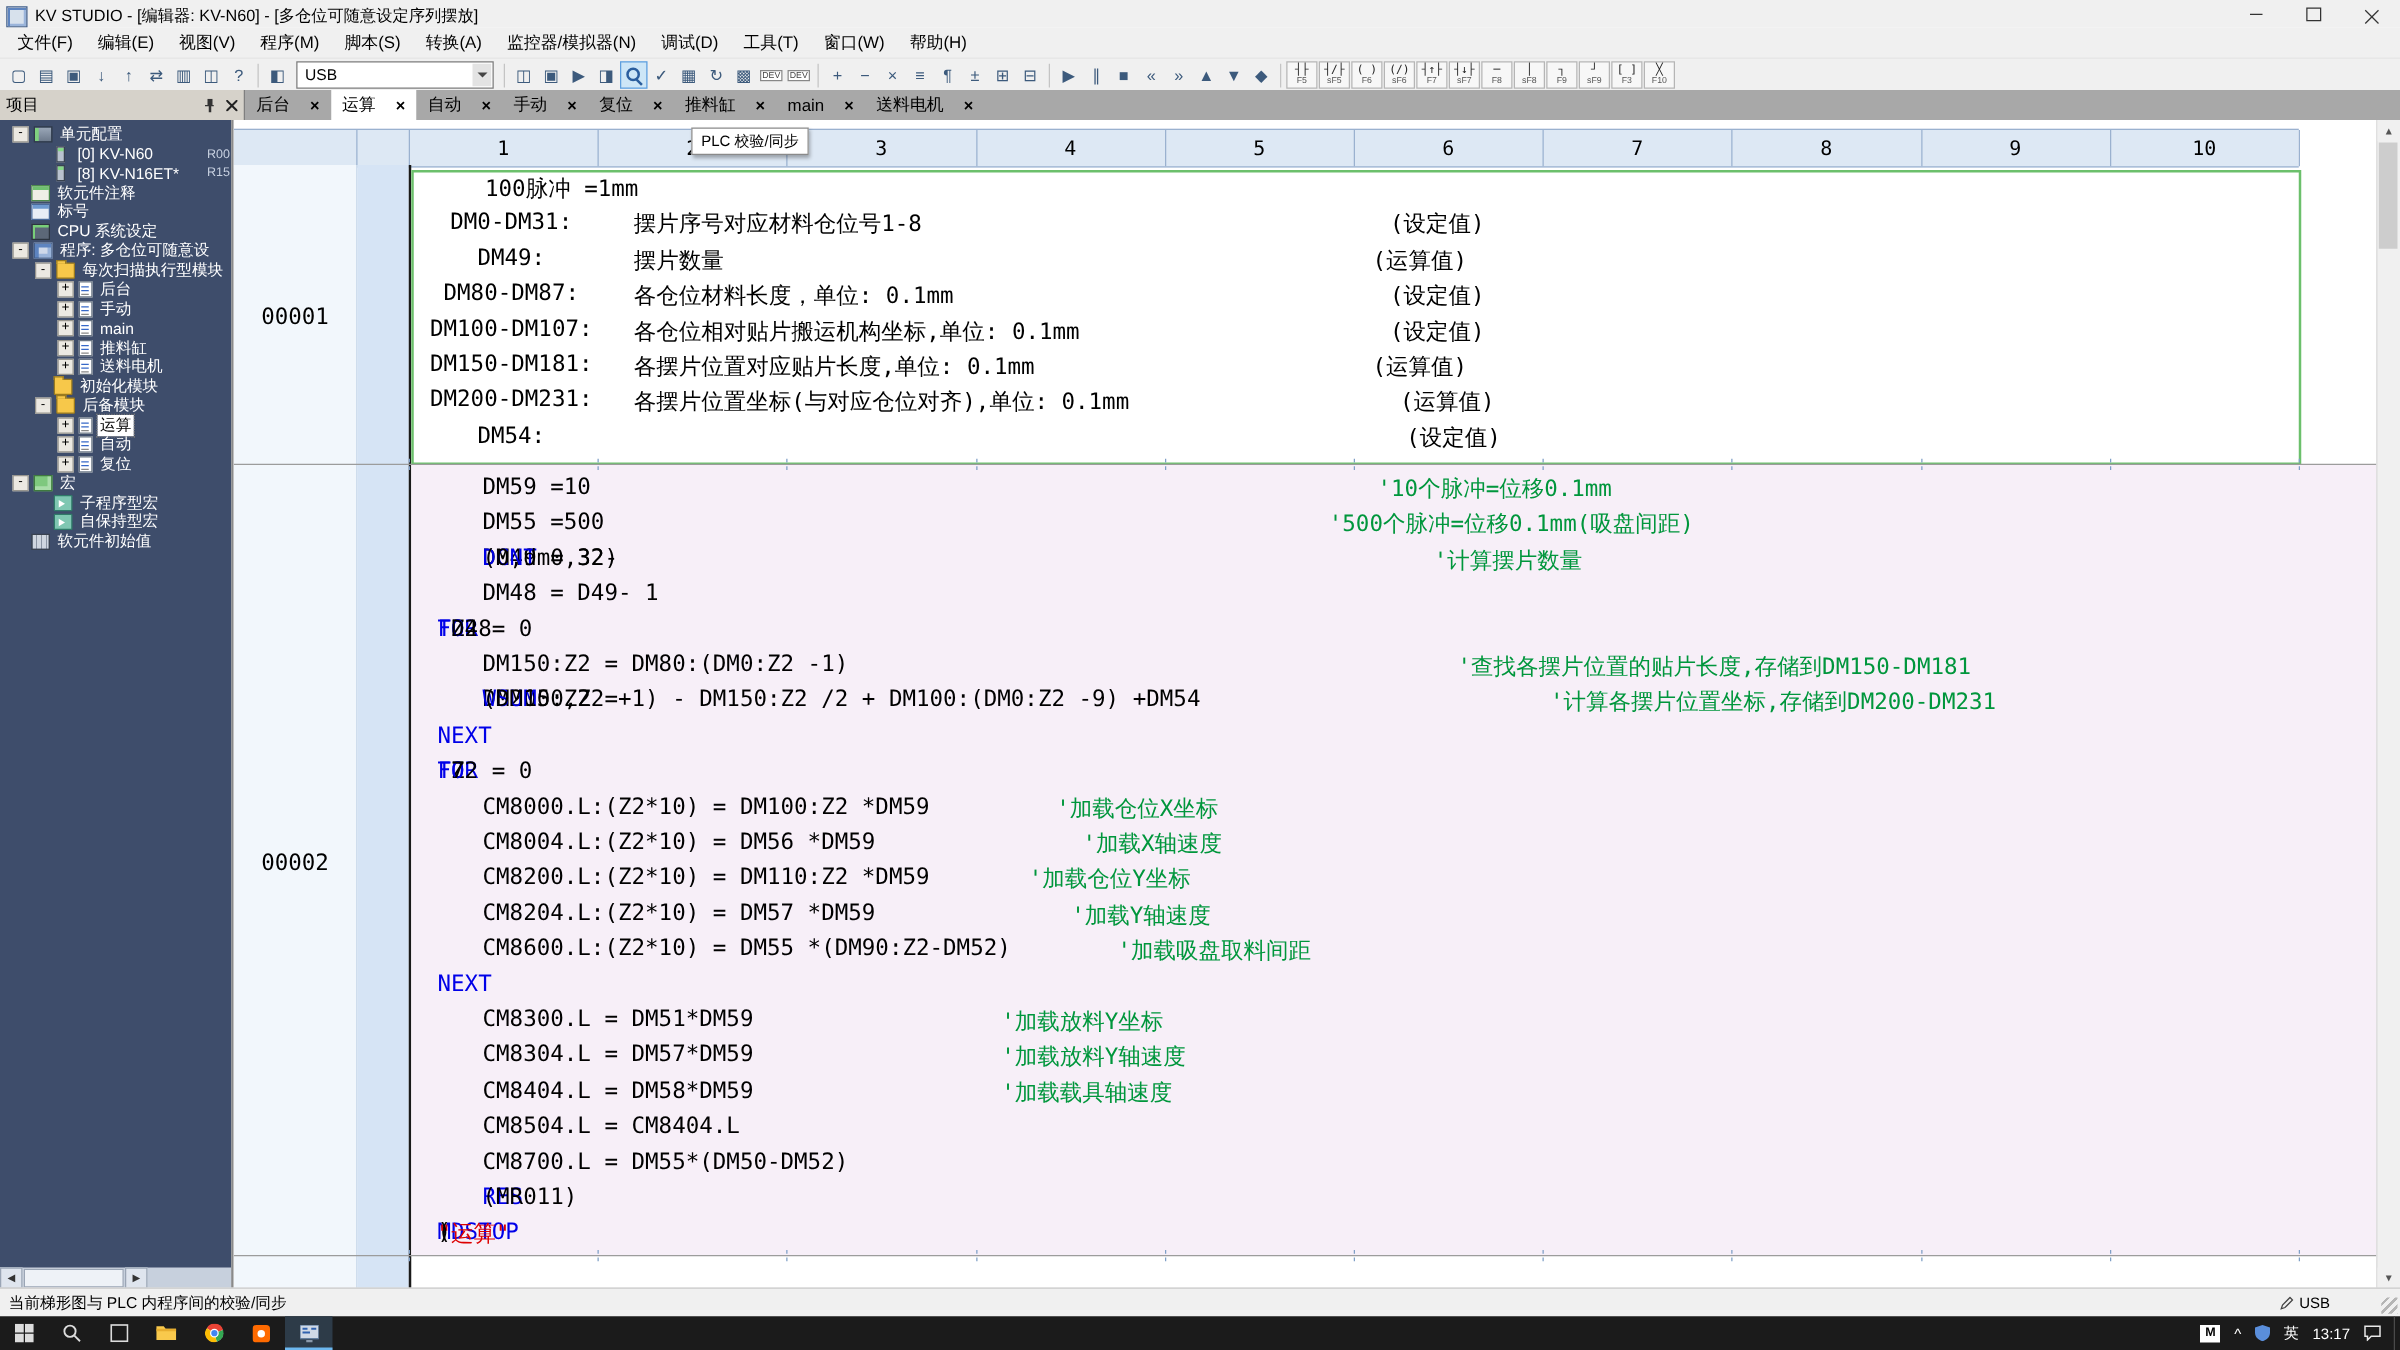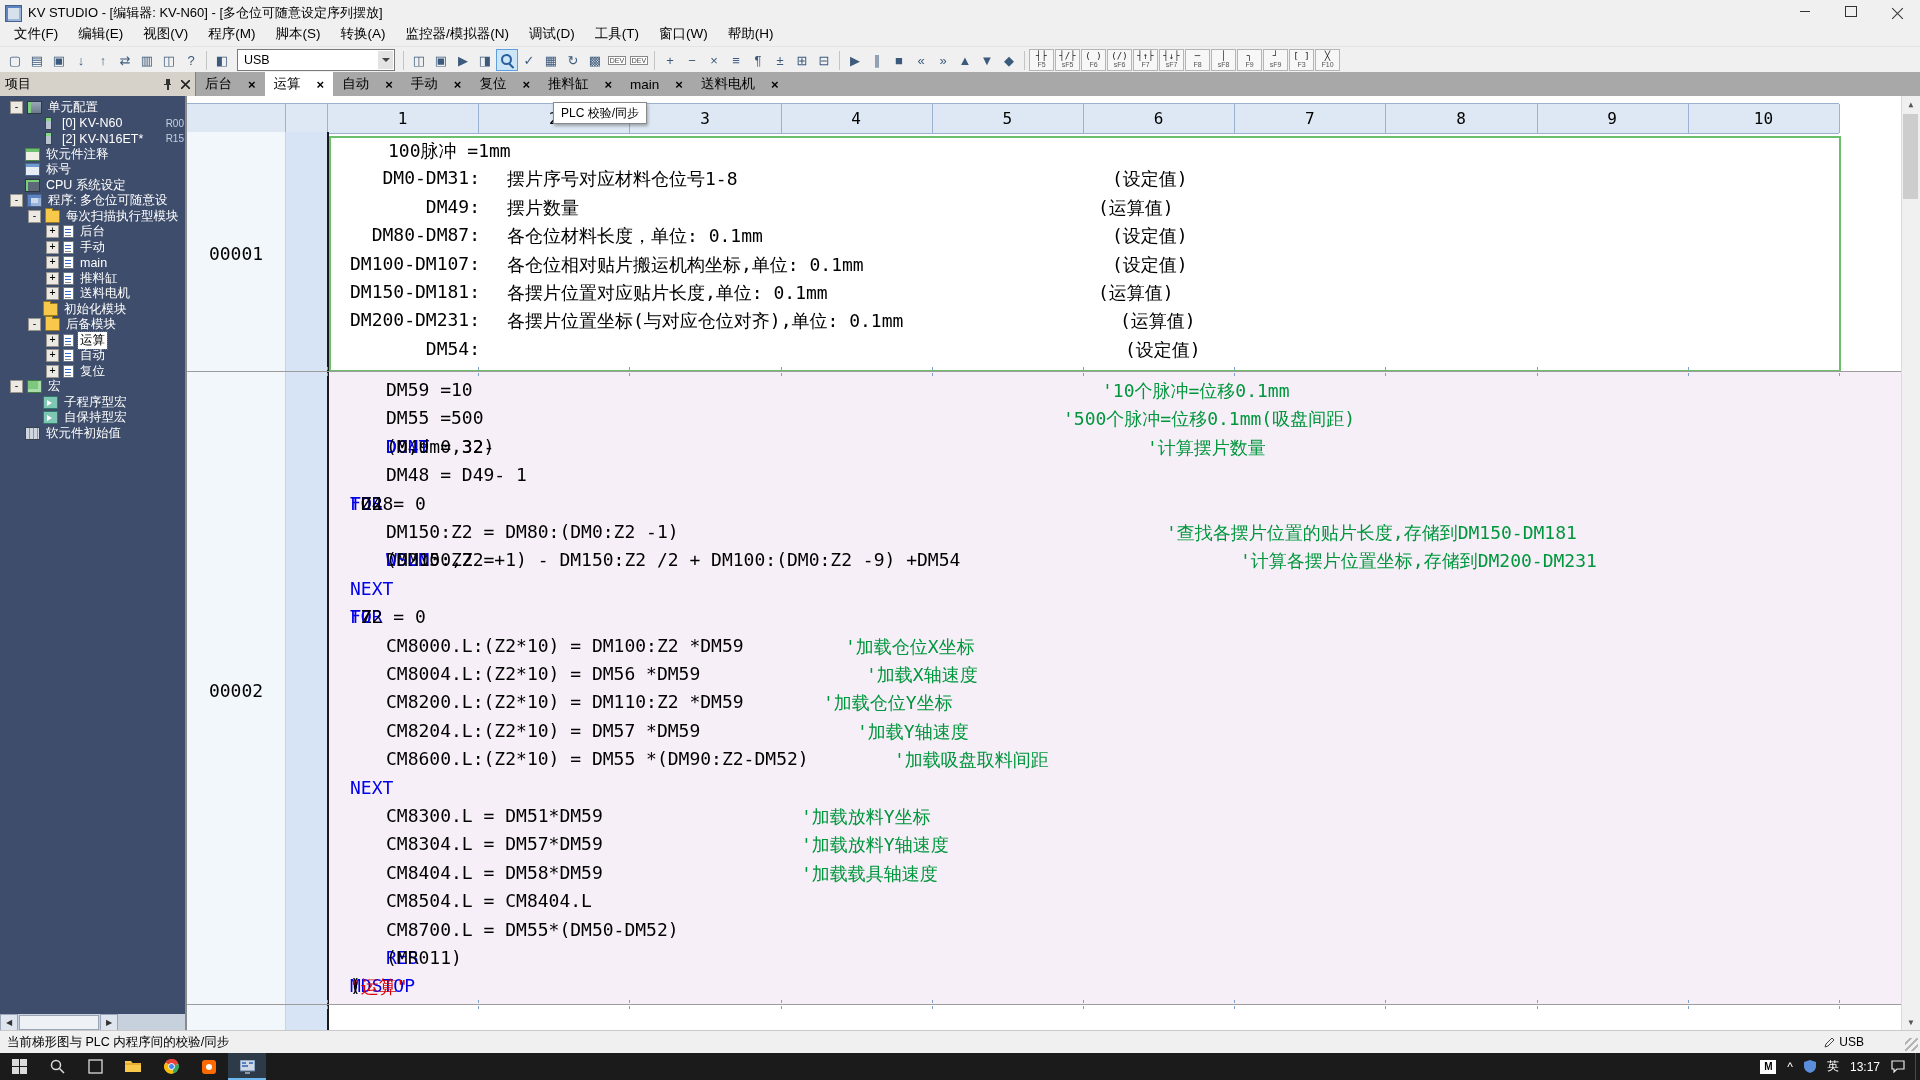--- a/index.html
+++ b/index.html
@@ -92,21 +92,21 @@
          align-items:center;justify-content:center;font-size:16px;}
   .colA{position:absolute;left:0;top:36px;width:98px;bottom:0;background:#f2f7fc;border-right:1px solid #c3d5e8;}
   .colB{position:absolute;left:99px;top:36px;width:41px;bottom:0;background:#d6e4f5;}
   .bus{position:absolute;left:140px;top:36px;width:2px;bottom:0;background:#1a1a1a;}
   .srow{position:absolute;left:142px;top:276px;width:1573px;height:632px;background:#f7eff8;}
   .cbox{position:absolute;left:142px;top:40px;width:1508px;height:232px;border:2px solid #6cc06c;background:#fff;}
   .rsep{position:absolute;left:0;width:1715px;height:1px;background:#9c9c9c;}
   .tick{position:absolute;width:0;height:9px;border-left:1px dashed #7f9fc6;}
   .rnum{position:absolute;left:0;width:98px;text-align:center;font-size:18px;}
   .cline span{position:absolute;font-size:18px;white-space:pre;}
-  .clab{width:142px;text-align:right;}
+  .clab{width:142px;text-align:center;}
   .sline span{position:absolute;font-size:18px;white-space:pre;}
   .kw{color:#0000e8;} .cmt{color:#00963c;} .str{color:#dd0000;}
   .tooltip{position:absolute;left:366px;top:6px;height:20px;background:#fff;border:1px solid #8a8a8a;
            box-shadow:1px 2px 3px rgba(0,0,0,.3);font-family:"Liberation Sans",sans-serif;
            font-size:12px;display:flex;align-items:center;padding:0 7px;z-index:60;white-space:nowrap;}
   .vsb{position:absolute;right:0;top:0;width:18px;height:100%;background:#f0f0f0;border-left:1px solid #dadada;}
   .vsb .sbtn{position:absolute;left:0;width:100%;height:17px;display:flex;align-items:center;justify-content:center;
              font-size:8px;color:#555;background:#f0f0f0;}
   .vsb .sb-up{top:0;} .vsb .sb-dn{bottom:0;}
   .vsb .vthumb{position:absolute;left:1px;width:15px;top:18px;height:85px;background:#cdcdcd;}
@@ -318,21 +318,21 @@
         </div>
         <div class="trow" style="padding-left: 28px;">
           <span class="exsp"></span>
           <span class="ic ic-slot"></span>
           <span class="tlabel">[0]  KV-N60</span>
           <span class="tbadge">R00</span>
         </div>
         <div class="trow" style="padding-left: 28px;">
           <span class="exsp"></span>
           <span class="ic ic-slot"></span>
-          <span class="tlabel">[2]  KV-N16ET*</span>
+          <span class="tlabel">[8]  KV-N16ET*</span>
           <span class="tbadge">R15</span>
         </div>
         <div class="trow" style="padding-left: 10px;">
           <span class="exsp"></span>
           <span class="ic ic-comment"></span>
           <span class="tlabel">软元件注释</span>
         </div>
         <div class="trow" style="padding-left: 10px;">
           <span class="exsp"></span>
           <span class="ic ic-tag"></span>

